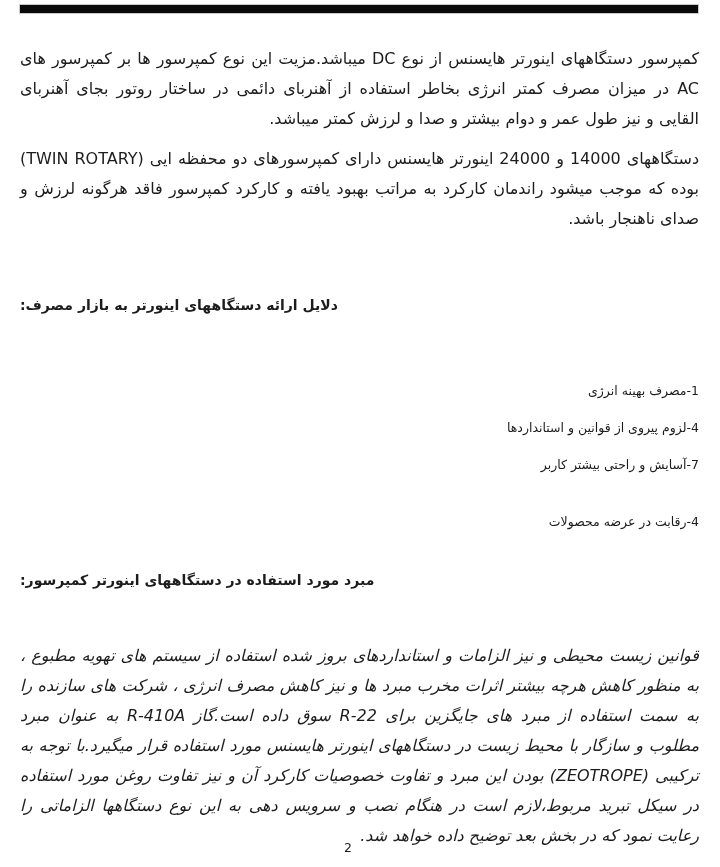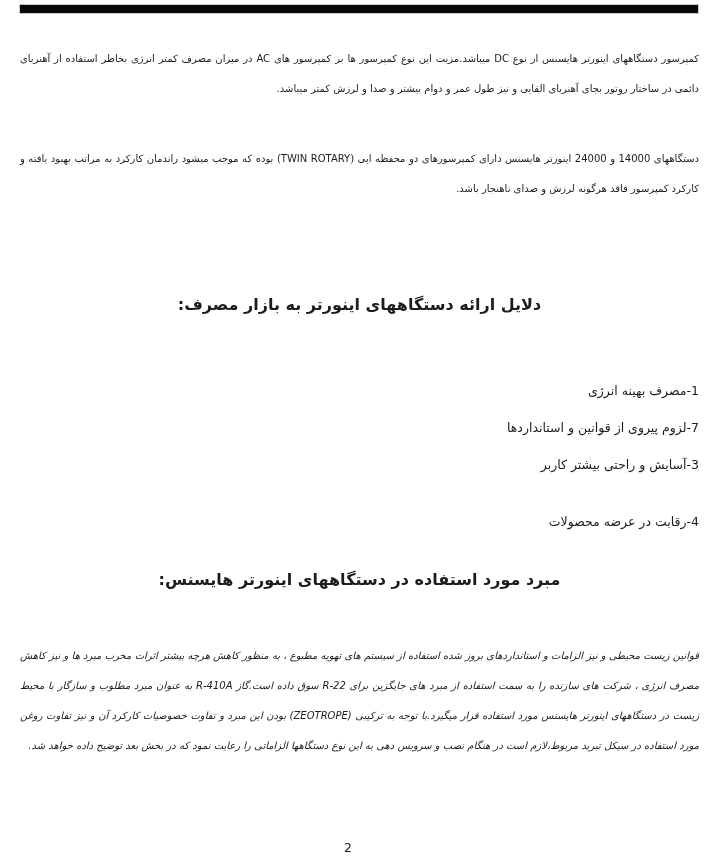--- a/index.html
+++ b/index.html
@@ -29,33 +29,33 @@
     outline: 1px solid #c9c9c9;
   }
   .block {
     position: absolute;
     right: 21px;
     left: 20px;
     direction: rtl;
     unicode-bidi: embed;
   }
   .para {
-    font-size: 10px;
+    font-size: 16px;
     line-height: 30px;
     text-align: justify;
     text-align-last: right;
   }
   .para-tight {
     line-height: 30px;
     font-style: italic;
   }
   .heading {
-    font-size: 16px;
+    font-size: 14px;
     font-weight: bold;
-    text-align: center;
+    text-align: left;
     line-height: 20px;
   }
   .list-item {
     font-size: 12.5px;
     line-height: 20px;
   }
   .page-number {
     position: absolute;
     top: 840px;
     left: 0;
@@ -73,25 +73,25 @@
   <div class="top-rule"></div>
 
   <div class="block para" style="top: 44px;">کمپرسور دستگاههای اینورتر هایسنس از نوع  DC میباشد.مزیت این نوع کمپرسور ها بر کمپرسور های  AC در میزان مصرف کمتر انرژی بخاطر استفاده از آهنربای دائمی در ساختار روتور بجای آهنربای القایی و نیز طول عمر و دوام بیشتر و صدا و لرزش کمتر میباشد.</div>
 
   <div class="block para" style="top: 144px;">دستگاههای 14000 و 24000 اینورتر هایسنس دارای کمپرسورهای دو محفظه ایی (TWIN ROTARY) بوده که موجب میشود راندمان کارکرد به مراتب بهبود یافته و کارکرد کمپرسور فاقد هرگونه لرزش و صدای ناهنجار باشد.</div>
 
   <div class="block heading" style="top: 295px;">دلایل ارائه دستگاههای اینورتر به بازار مصرف:</div>
 
   <div class="block list-item" style="top: 381px;">1-مصرف بهینه انرژی</div>
 
-  <div class="block list-item" style="top: 418px;">7-لزوم پیروی از قوانین و استانداردها</div>
+  <div class="block list-item" style="top: 418px;">4-لزوم پیروی از قوانین و استانداردها</div>
 
-  <div class="block list-item" style="top: 455px;">3-آسایش و راحتی بیشتر کاربر</div>
+  <div class="block list-item" style="top: 455px;">7-آسایش و راحتی بیشتر کاربر</div>
 
   <div class="block list-item" style="top: 493px; margin-top: 19px;">4-رقابت در عرضه محصولات</div>
 
-  <div class="block heading" style="top: 570px;">مبرد مورد استفاده در دستگاههای اینورتر هایسنس:</div>
+  <div class="block heading" style="top: 570px;">مبرد مورد استفاده در دستگاههای اینورتر کمپرسور:</div>
 
   <div class="block para para-tight" style="top: 641px;">قوانین زیست محیطی و نیز الزامات و استانداردهای بروز شده استفاده از سیستم های تهویه مطبوع ، به منظور کاهش هرچه بیشتر اثرات مخرب مبرد ها و نیز کاهش مصرف انرژی ، شرکت های سازنده را به سمت استفاده از مبرد های جایگزین برای R-22 سوق داده است.گاز R-410A به عنوان مبرد مطلوب و سازگار با محیط زیست در دستگاههای اینورتر هایسنس مورد استفاده قرار میگیرد.با توجه به ترکیبی (ZEOTROPE) بودن این مبرد و تفاوت خصوصیات کارکرد آن و نیز تفاوت روغن مورد استفاده در سیکل تبرید مربوط،لازم است در هنگام نصب و سرویس دهی به این نوع دستگاهها الزاماتی را رعایت نمود که در بخش بعد توضیح داده خواهد شد.</div>
 
   <div class="page-number">2</div>
 
 </div>
 
 </body></html>

